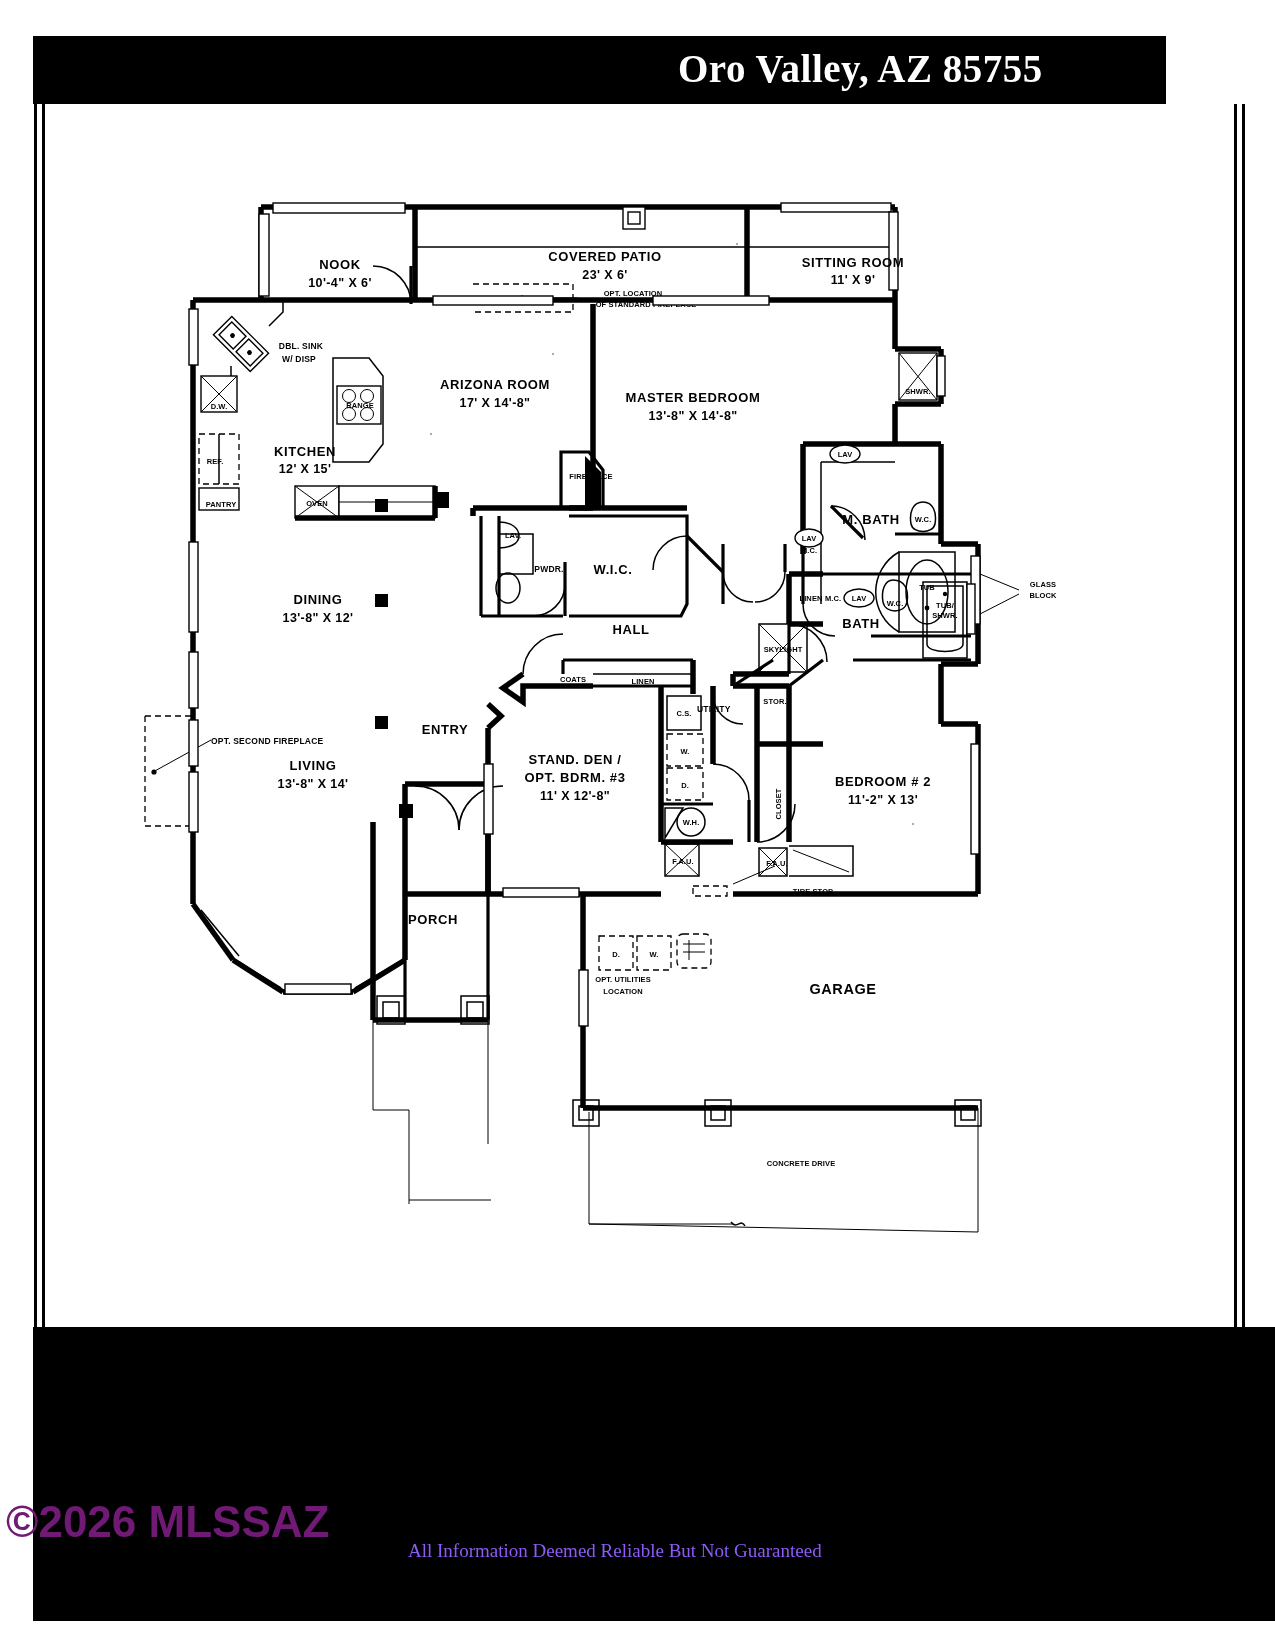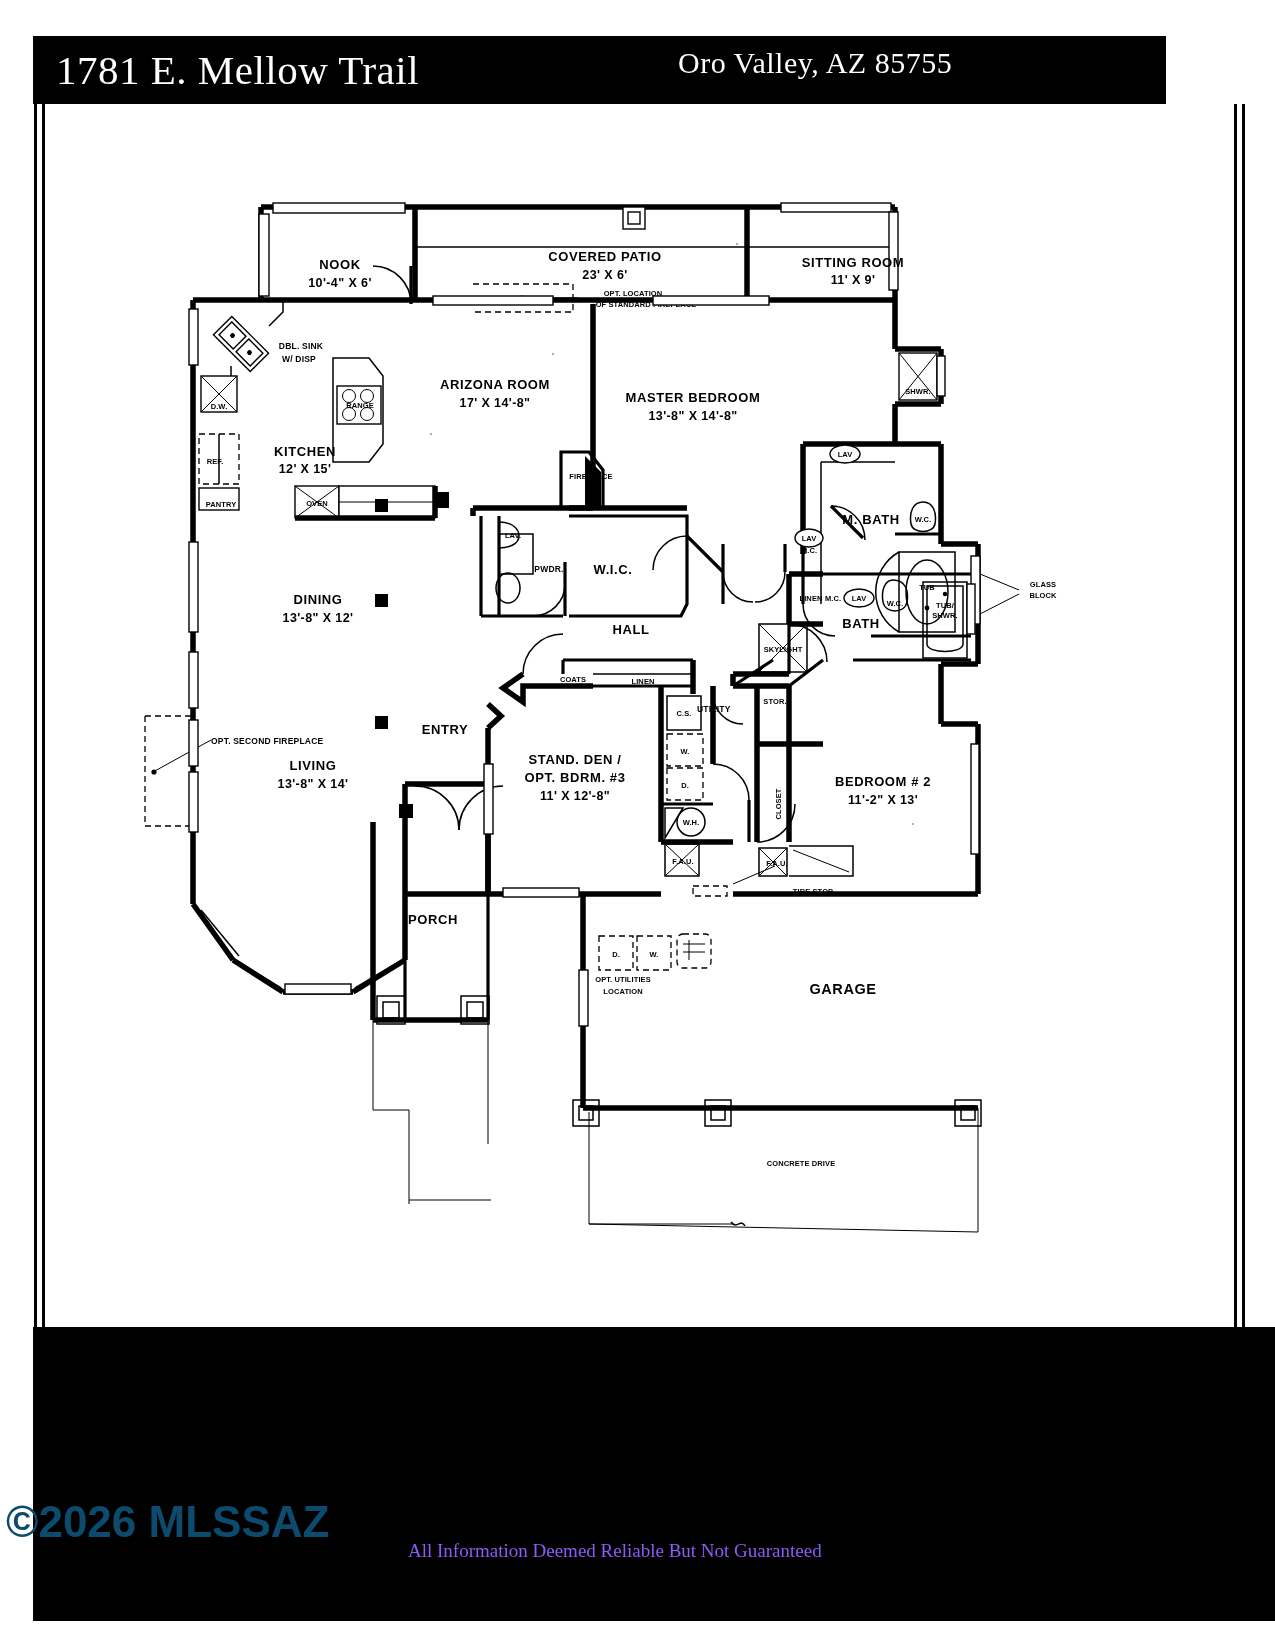--- a/index.html
+++ b/index.html
@@ -9,23 +9,23 @@
   
   #page{position:absolute;left:0;top:0;width:1275px;height:1650px;background:#fff;}
 
   .band{position:absolute;background:#000;}
   #header-band{left:33px;top:36px;width:1133px;height:68px;}
   #footer-band{left:33px;top:1327px;width:1245px;height:294px;}
 
   #header-title-left{position:absolute;left:56px;top:46px;color:#fff;
       font-family:"Liberation Serif", serif;font-size:41px;letter-spacing:.5px;white-space:nowrap;}
   #header-title-right{position:absolute;left:678px;top:46px;color:#fff;
-      font-family:"Liberation Serif", serif;font-size:30px;letter-spacing:.5px;white-space:nowrap;}
-
-  #copyright{position:absolute;left:6px;top:1497px;color:#0c4a6e;
+      font-family:"Liberation Serif", serif;font-size:39px;letter-spacing:.5px;white-space:nowrap;font-weight:bold;}
+
+  #copyright{position:absolute;left:6px;top:1497px;color:#701a75;
       font-family:"Liberation Sans", sans-serif;font-size:44px;font-weight:bold;white-space:nowrap;}
   #disclaimer{position:absolute;left:408px;top:1540px;color:#8b5cf6;
       font-family:"Liberation Serif", serif;font-size:19px;white-space:nowrap;}
 
   
   .vrule{position:absolute;background:#000;width:3px;}
   #vl1{left:34px;top:104px;height:1223px;}
   #vl2{left:42px;top:104px;height:1223px;}
   #vr1{left:1234px;top:104px;height:1223px;}
   #vr2{left:1242px;top:104px;height:1223px;}
@@ -55,21 +55,20 @@
   .fillw{fill:#fff;stroke:#000;stroke-width:1.4;}
   .fillk{fill:#000;stroke:none;}
   .lead{fill:none;stroke:#000;stroke-width:1;}
 </style>
 </head>
 <body>
 
 <div id="page">
 
   <div class="band" id="header-band"></div>
-  <div id="header-title-left">1781 E. Mellow Trail</div>
   <div id="header-title-right">Oro Valley, AZ 85755</div>
 
   <div class="vrule" id="vl1"></div>
   <div class="vrule" id="vl2"></div>
   <div class="vrule" id="vr1"></div>
   <div class="vrule" id="vr2"></div>
 
   <svg id="plan" viewBox="0 0 1212 1223">
 
     <g>

